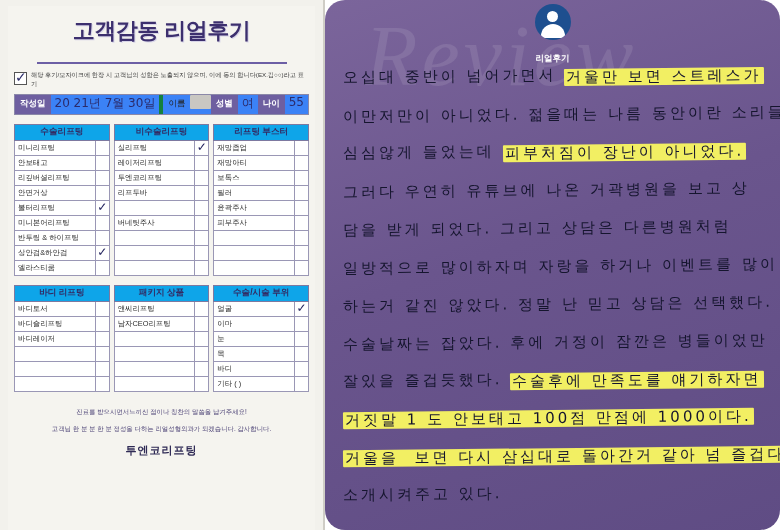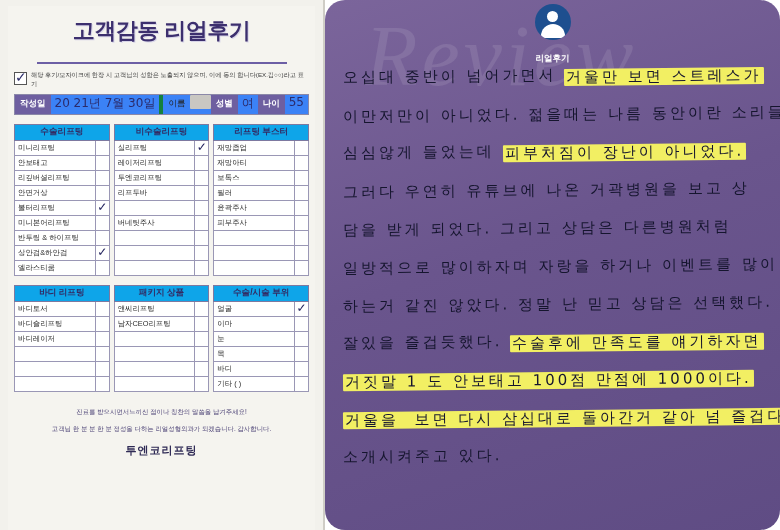--- a/index.html
+++ b/index.html
@@ -551,20 +551,23 @@
       <div class="hline">
         <span class="hw">담을 받게 되었다. 그리고 상담은 다른병원처럼</span>
       </div>
       <div class="hline">
         <span class="hw">일방적으로 많이하자며 자랑을 하거나 이벤트를 많이</span>
       </div>
       <div class="hline">
         <span class="hw">하는거 같진 않았다. 정말 난 믿고 상담은 선택했다.</span>
       </div>
       <div class="hline">
+        <span class="hw">수술날짜는 잡았다. 후에 거정이 잠깐은 병들이었만</span>
+      </div>
+      <div class="hline">
         <span class="hw">잘있을 즐겁듯했다. </span>
           <span class="hw hl">수술후에 만족도를 얘기하자면</span>
       </div>
       <div class="hline">
         <span class="hw hl">거짓말 1 도 안보태고 100점 만점에 1000이다.</span>
       </div>
       <div class="hline">
         <span class="hw hl">거울을  보면 다시 삼십대로 돌아간거 같아 넘 즐겁다.</span>
       </div>
       <div class="hline">

